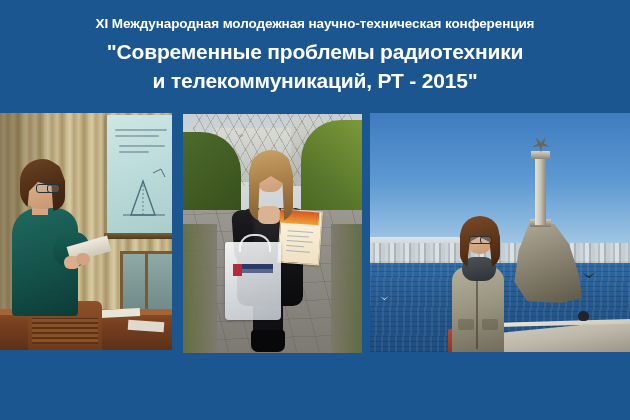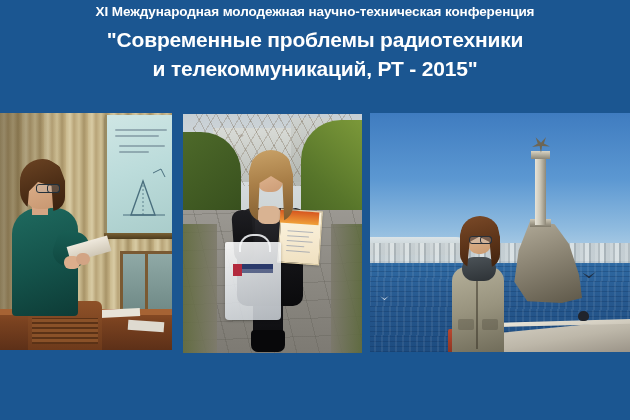--- a/index.html
+++ b/index.html
@@ -28,21 +28,21 @@
     width: 630px;
     height: 108px;
     text-align: center;
     color: #ffffff;
   }
   .title-line-1 {
     font-size: 13.5px;
     font-weight: bold;
     letter-spacing: -0.1px;
     line-height: 16px;
-    margin-top: 4px;
+    margin-top: 16px;
     white-space: nowrap;
   }
   .title-line-2 {
     font-size: 21px;
     font-weight: bold;
     line-height: 29px;
     margin-top: 5px;
     letter-spacing: -0.2px;
     white-space: nowrap;
   }

